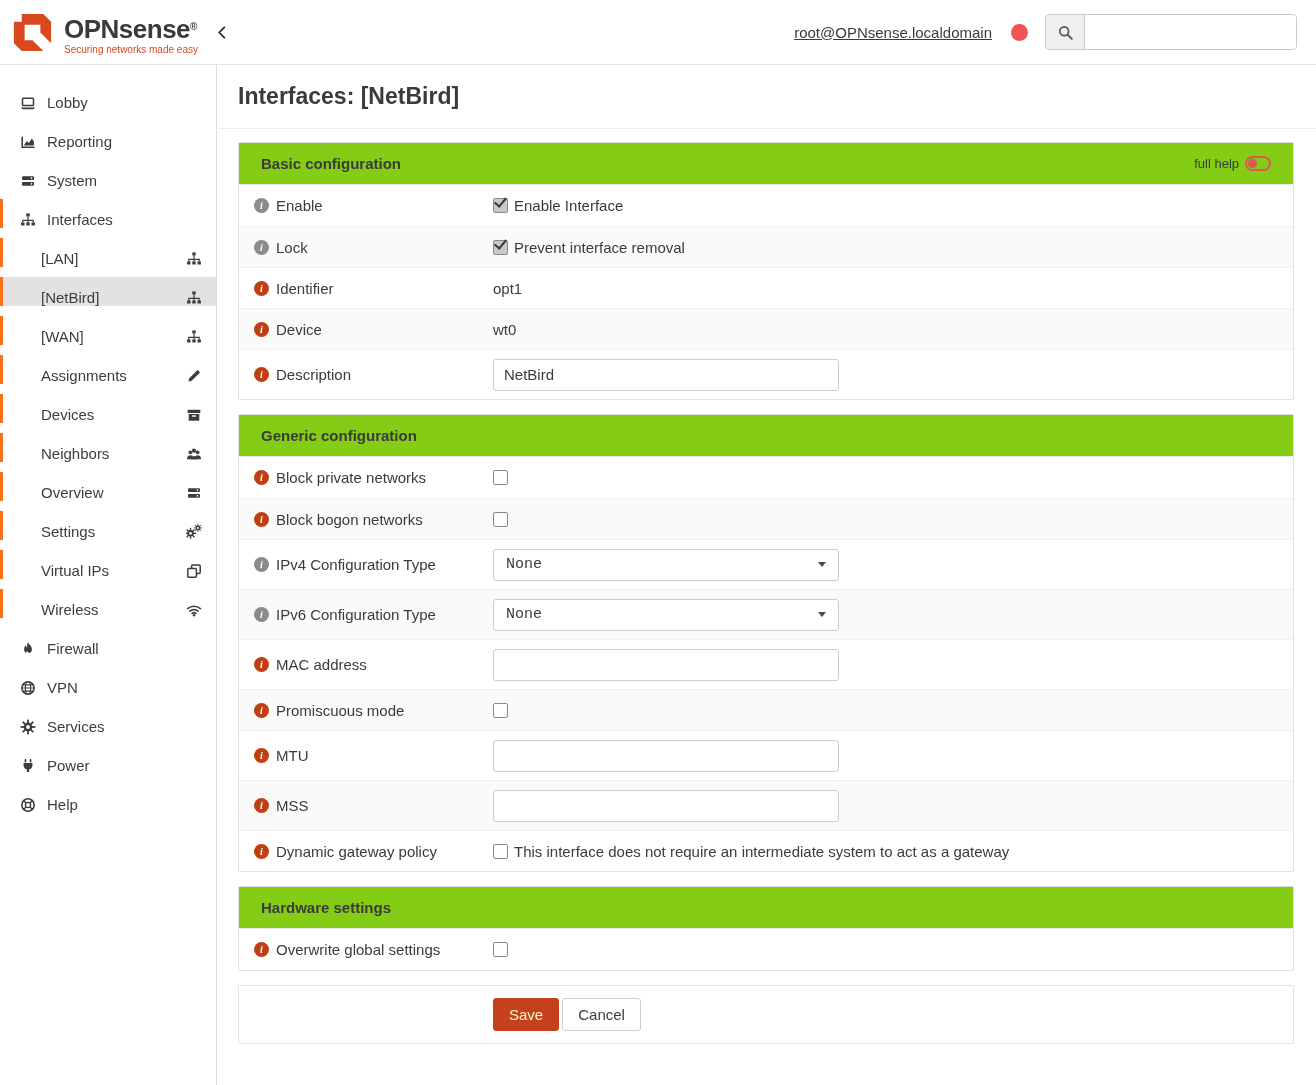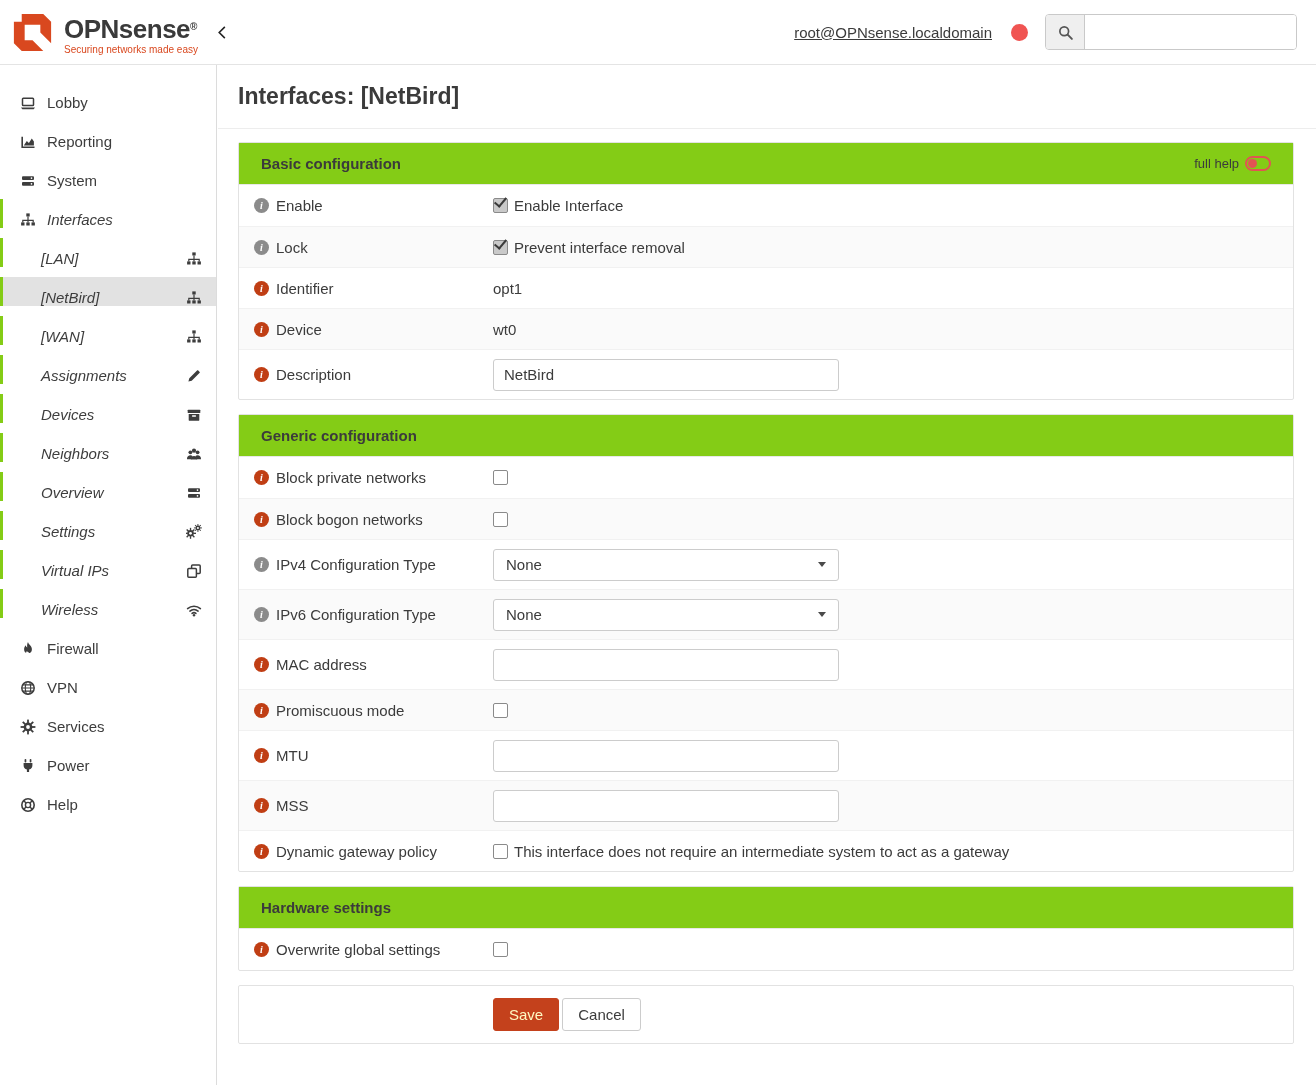--- a/index.html
+++ b/index.html
@@ -26,21 +26,21 @@
   .search-input{flex:1;border:none;outline:none;font-size:14px;padding:0 8px;font-family:inherit;min-width:0;}
 
   
   #sidebar{position:absolute;top:65px;left:0;width:217px;bottom:0;border-right:1px solid #dcdcdc;
            box-sizing:border-box;background:#fff;padding-top:7px;}
   .side-item{display:flex;align-items:flex-end;height:29px;font-size:15px;color:#3d3d3d;cursor:pointer;
              box-sizing:border-box;padding-left:18px;margin-top:10px;}
   .side-item .icon{width:19px;display:flex;justify-content:center;margin-right:10px;flex-shrink:0;}
   .side-item.level2{padding-left:41px;}
   .side-item .right-icon{margin-left:auto;margin-right:13px;}
-  .side-item.in-section{border-left:3px solid #84cc16;font-style:italic;}
+  .side-item.in-section{border-left:3px solid #f97316;}
   .side-item.in-section.level1{padding-left:15px;}
   .side-item.in-section.level2{padding-left:38px;}
   .side-item.active{background:#e2e2e2;}
   .icon svg{display:block;}
 
   
   #content{position:absolute;left:218px;top:65px;right:0;bottom:0;overflow:hidden;background:#fff;}
   .page-title-wrap{height:64px;border-bottom:1px solid #ededed;display:flex;align-items:center;
                    padding-left:20px;box-sizing:border-box;}
   .page-title{font-size:23px;font-weight:bold;margin:0;color:#3b3b3b;}
@@ -66,21 +66,21 @@
   .row-control{display:flex;align-items:center;gap:6px;font-size:15px;flex:1;padding-right:20px;}
 
   .cb{width:13px;height:13px;border:1px solid #8a8a8a;border-radius:2px;background:#fff;display:inline-block;
       position:relative;cursor:pointer;flex-shrink:0;}
   .cb.checked{background:#c9c9c9;}
   .cb.checked::after{content:"";position:absolute;left:3px;top:-4px;width:5px;height:10px;
       border:solid #3a3a3a;border-width:0 2px 2px 0;transform:rotate(40deg);}
   .txt{width:346px;height:32px;border:1px solid #ccc;border-radius:3px;padding:0 10px;font-size:15px;
        font-family:inherit;color:#3b3b3b;box-sizing:border-box;background:#fff;}
   .select{width:346px;height:32px;border:1px solid #ccc;border-radius:3px;display:flex;align-items:center;
-          justify-content:space-between;padding:0 12px;box-sizing:border-box;background:#fff;cursor:pointer;}
+          justify-content:space-between;padding:0 12px;box-sizing:border-box;background:#fff;cursor:pointer;font-family:Liberation Mono, monospace;}
   .caret{width:0;height:0;border-left:4.5px solid transparent;border-right:4.5px solid transparent;
          border-top:5.5px solid #4a4a4a;}
 
   .actions-panel{border:1px solid #e2e2e2;border-radius:2px;padding:12px 0 12px 254px;background:#fff;}
   .btn{font-size:15px;font-family:inherit;border-radius:3px;padding:7px 15px;cursor:pointer;}
   .btn-save{background:#c4411c;color:#fef9c3;border:1px solid #c4411c;margin-right:3px;text-align:right;}
   .btn-cancel{background:#fff;color:#3b3b3b;border:1px solid #ccc;}
 </style>
 </head>
 <body>

